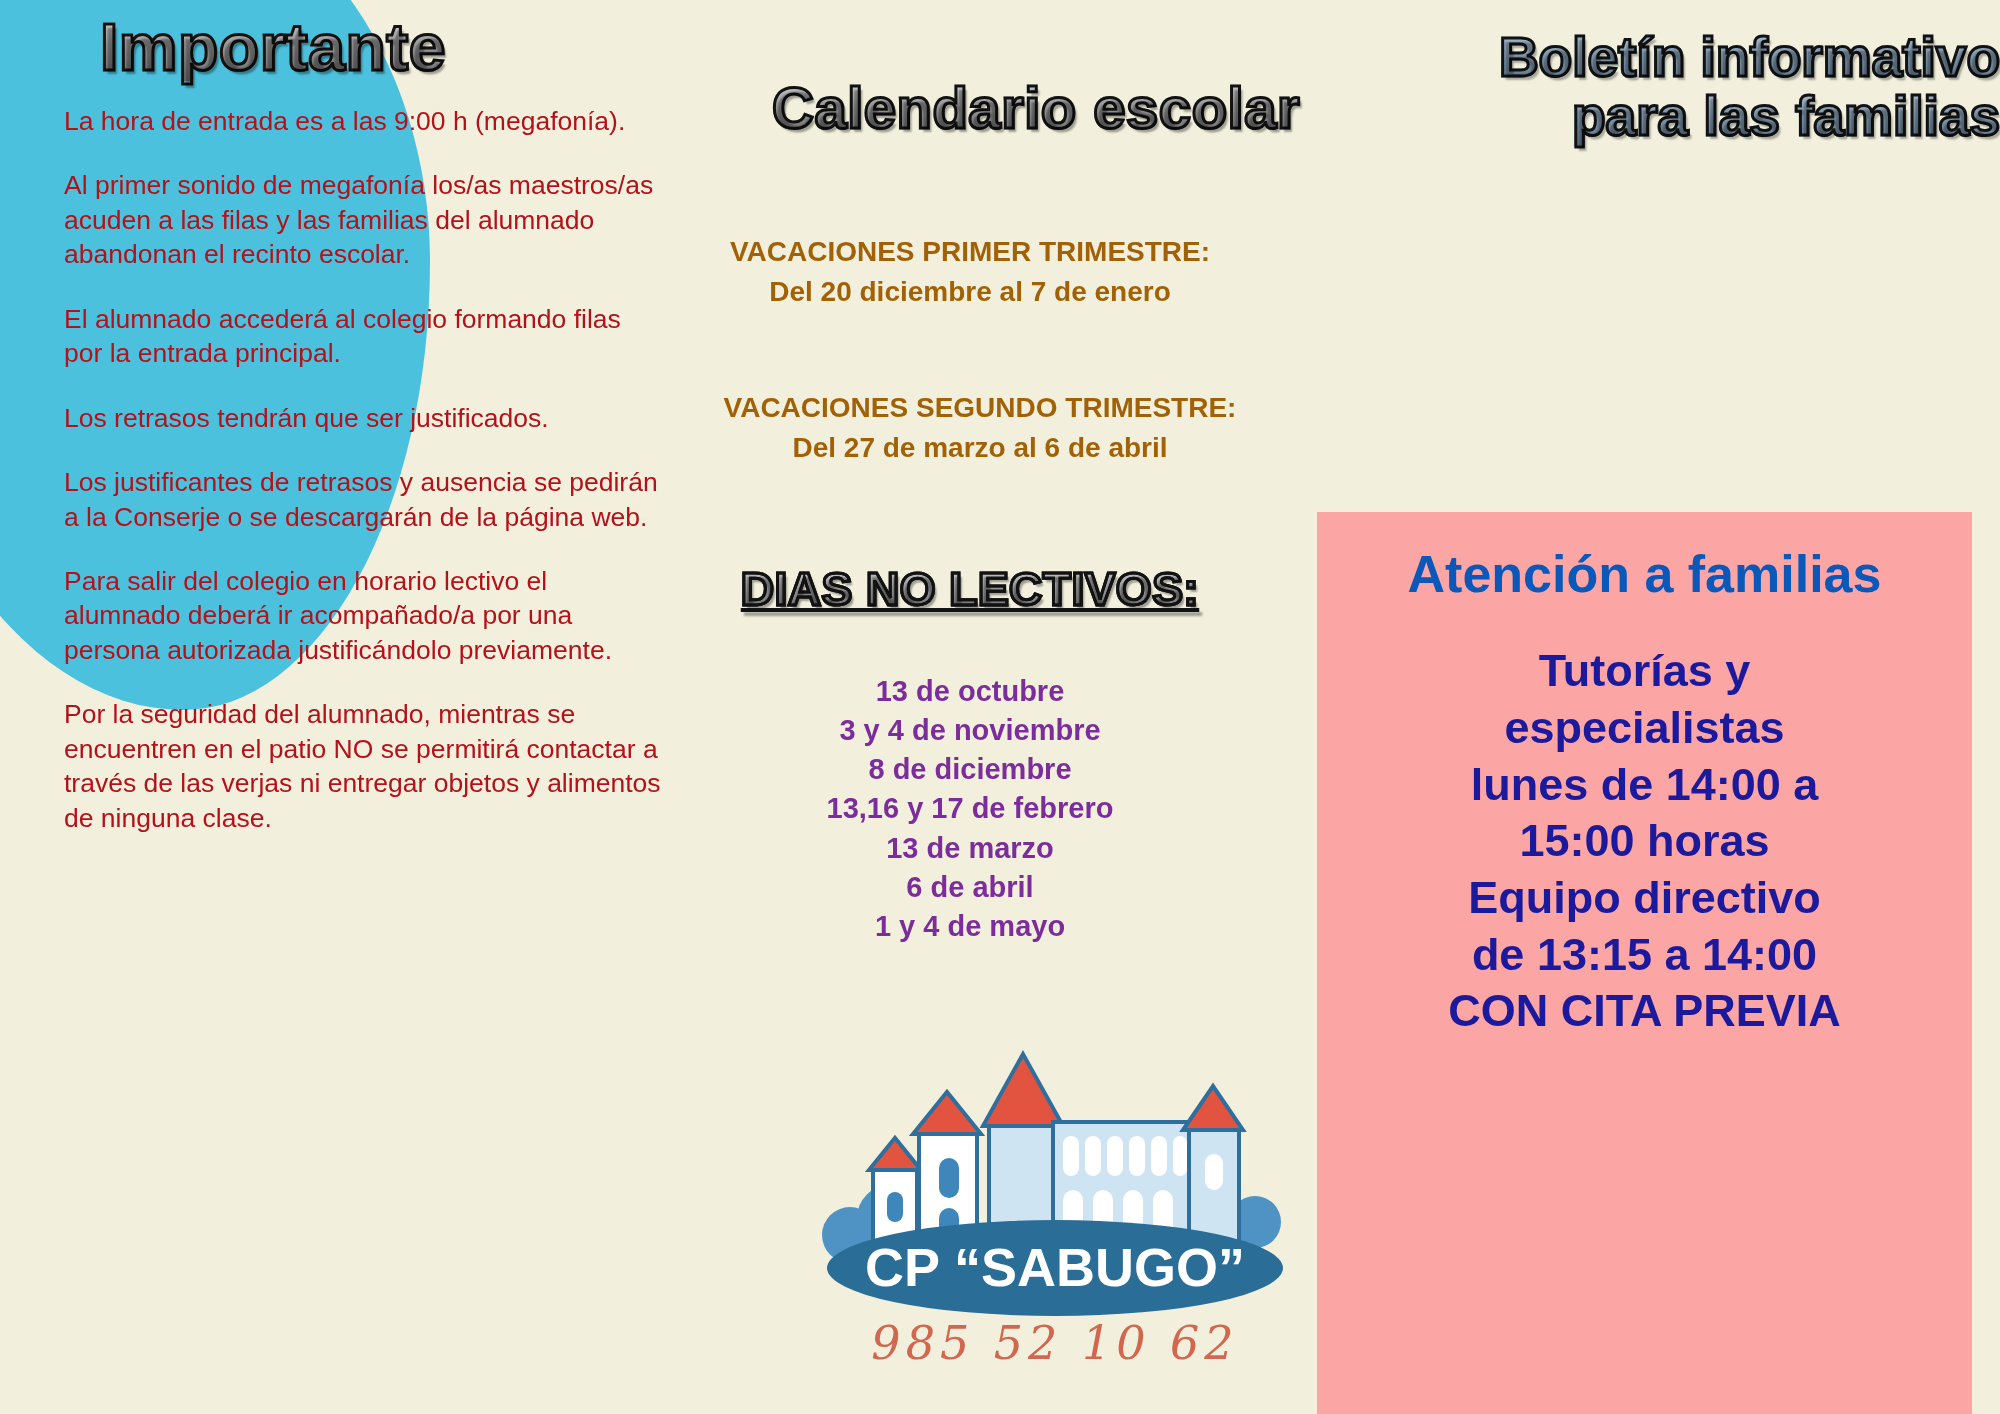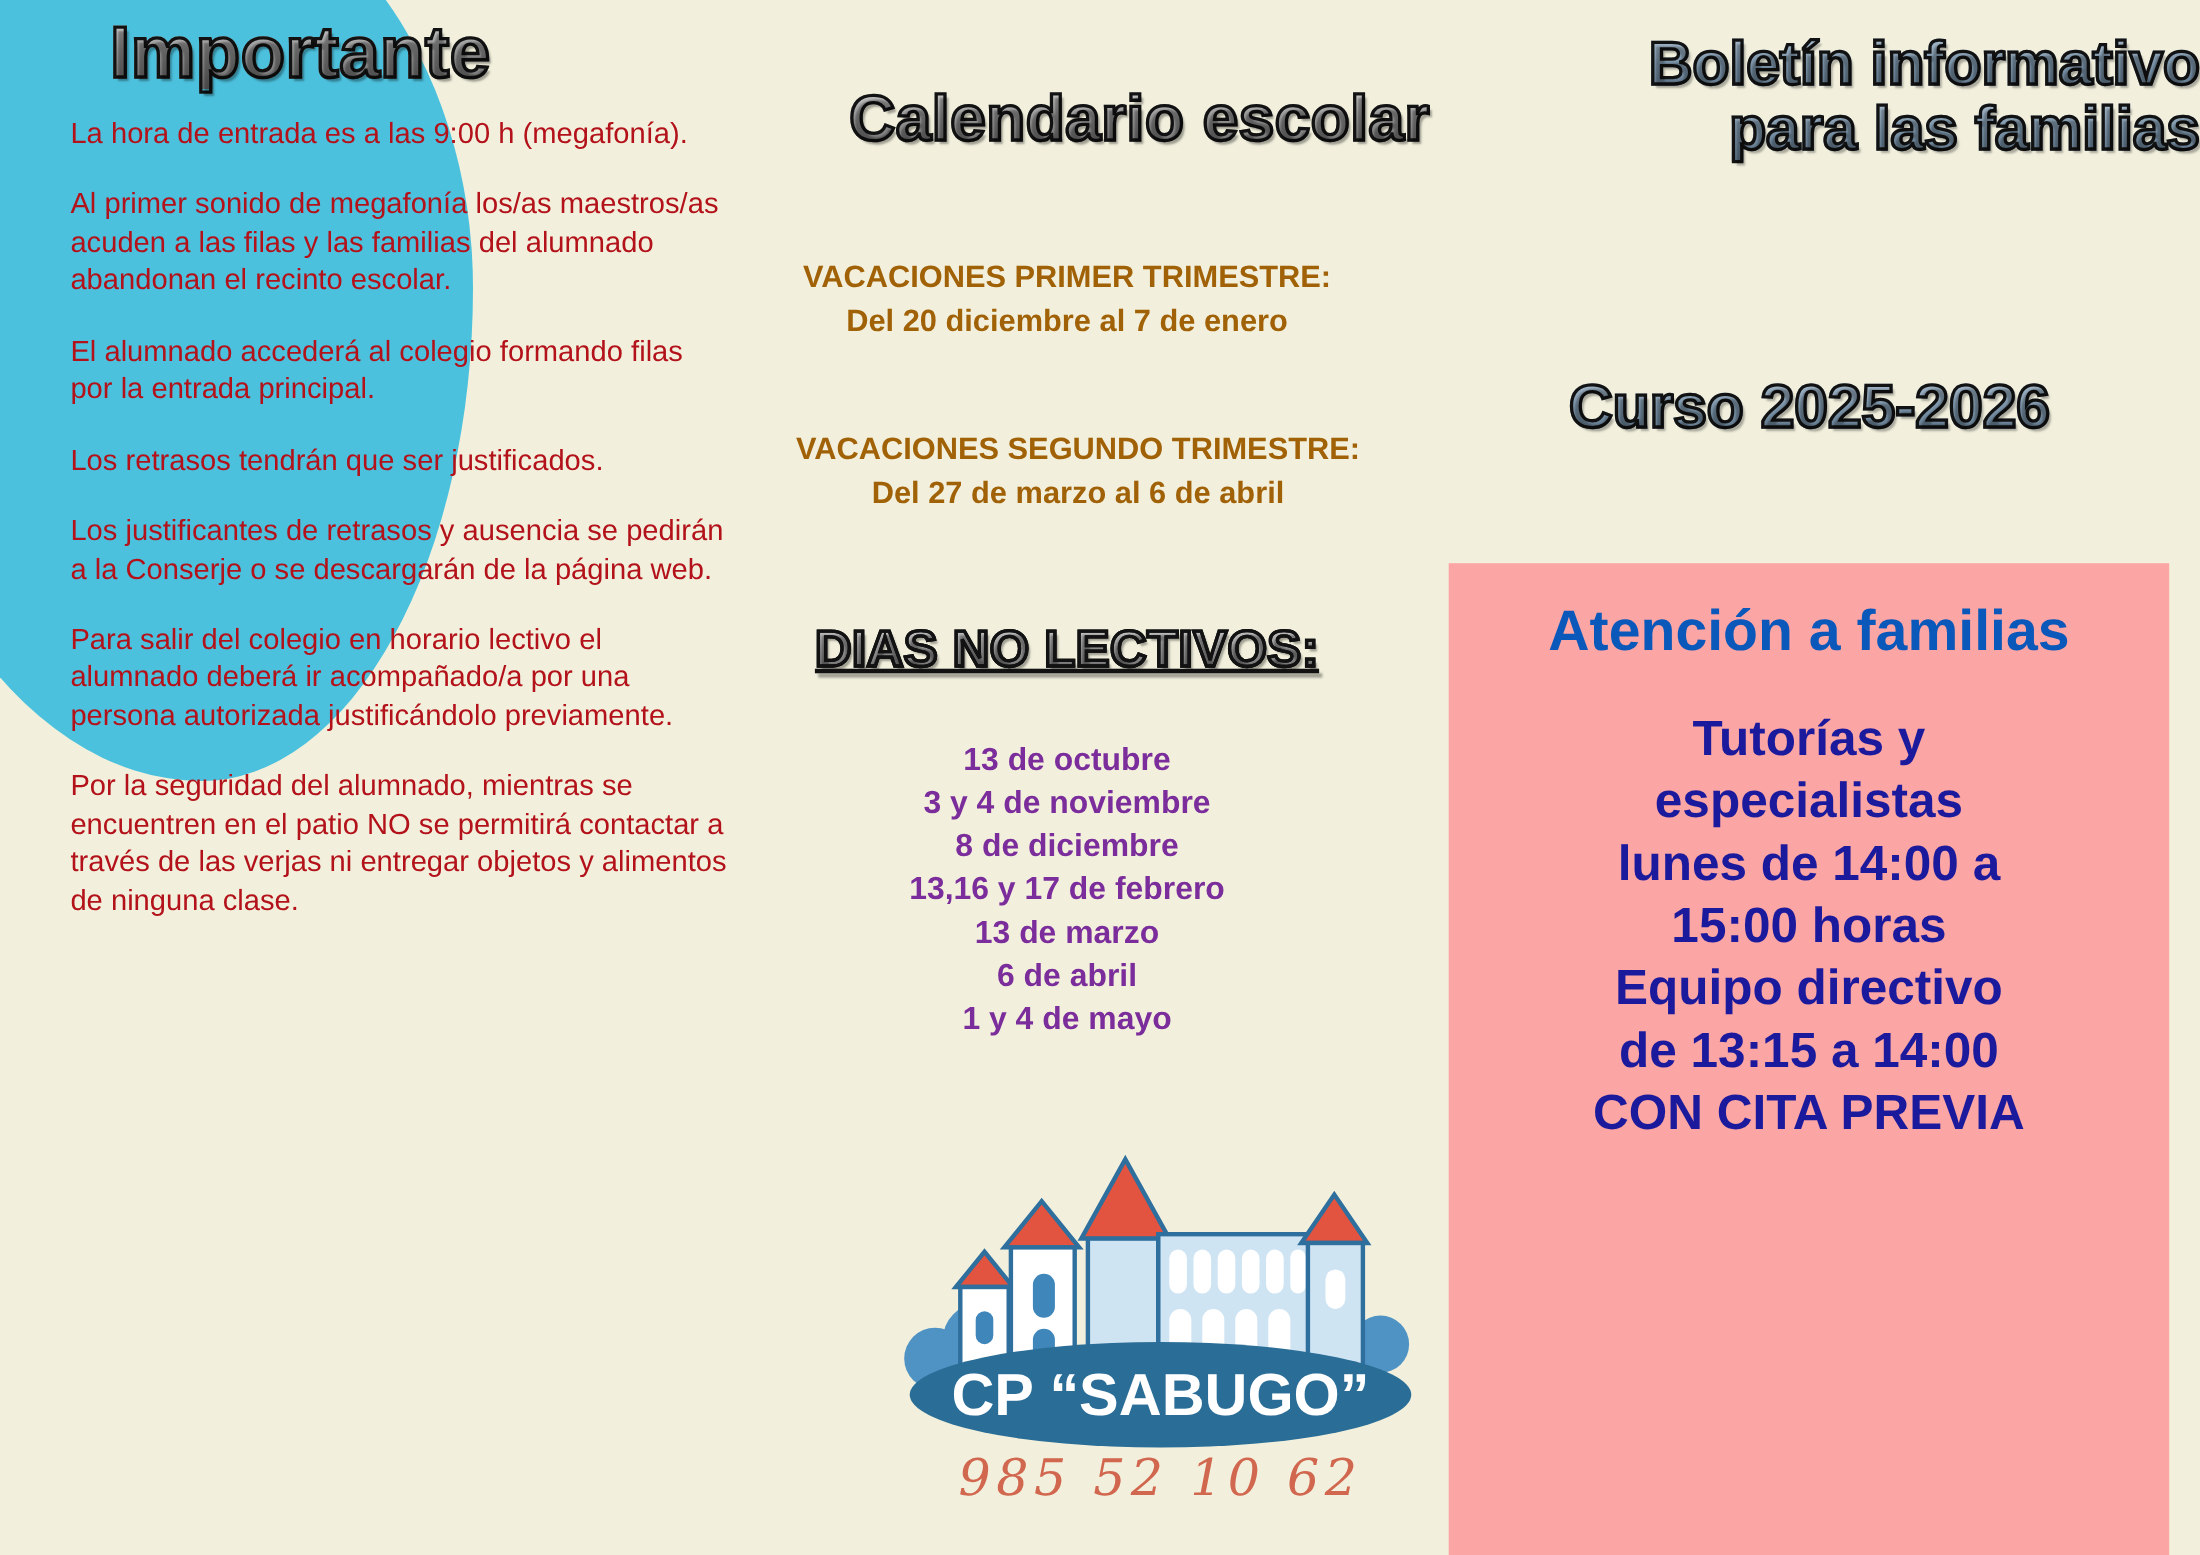--- a/index.html
+++ b/index.html
@@ -215,21 +215,20 @@
     <div id="logo-phone">985 52 10 62</div>
   </div>
 </div>
 
 <div class="col" id="col-right">
   <div id="h-boletin">
     <div class="hd-blue">Boletín informativo</div>
     <div class="hd-blue">para las familias</div>
   </div>
 
-  <div class="hd-blue" id="h-curso">Curso 2025-2026</div>
 
   <div id="blue-panel">
     <div id="panel-title">Atención a familias</div>
     <div id="panel-body">
       <div>Tutorías y</div>
       <div>especialistas</div>
       <div>lunes de 14:00 a</div>
       <div>15:00 horas</div>
       <div>Equipo directivo</div>
       <div>de 13:15 a 14:00</div>

